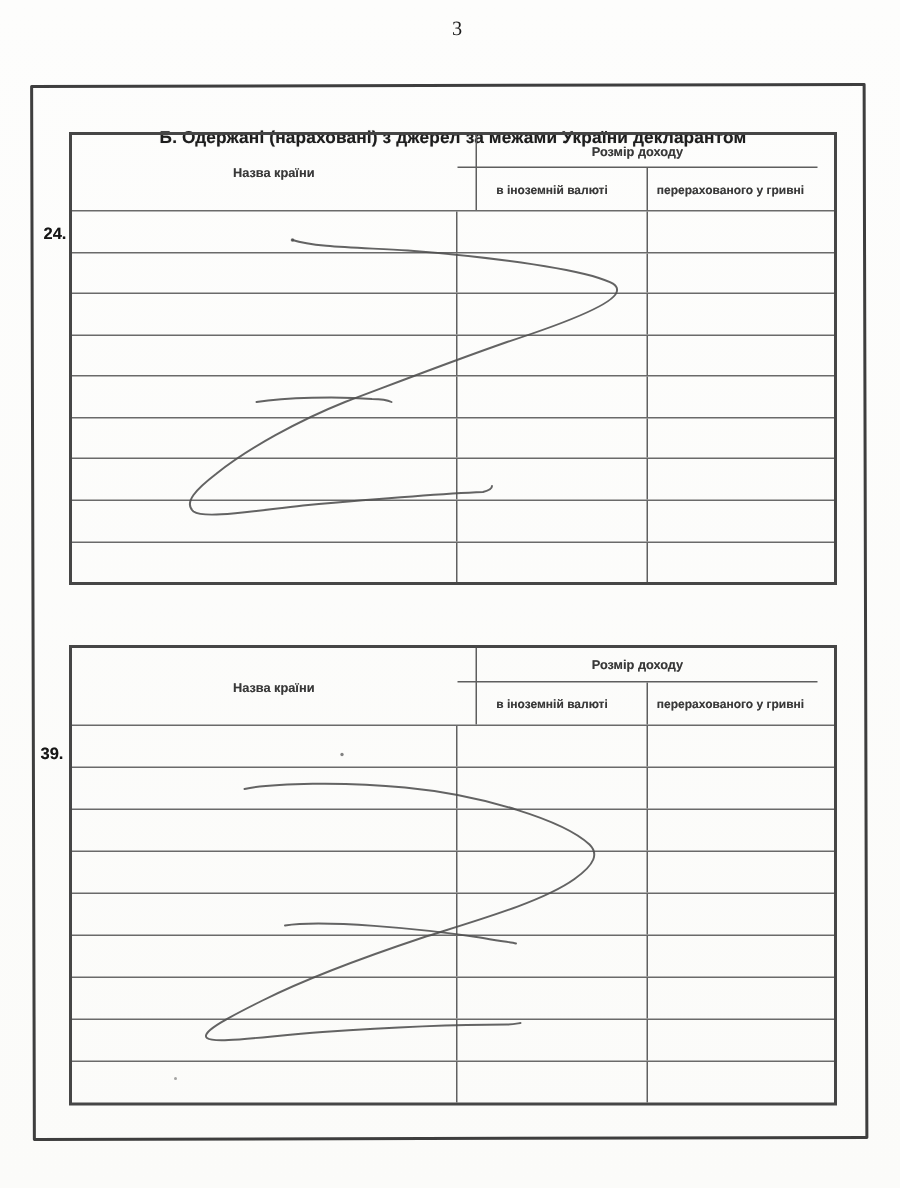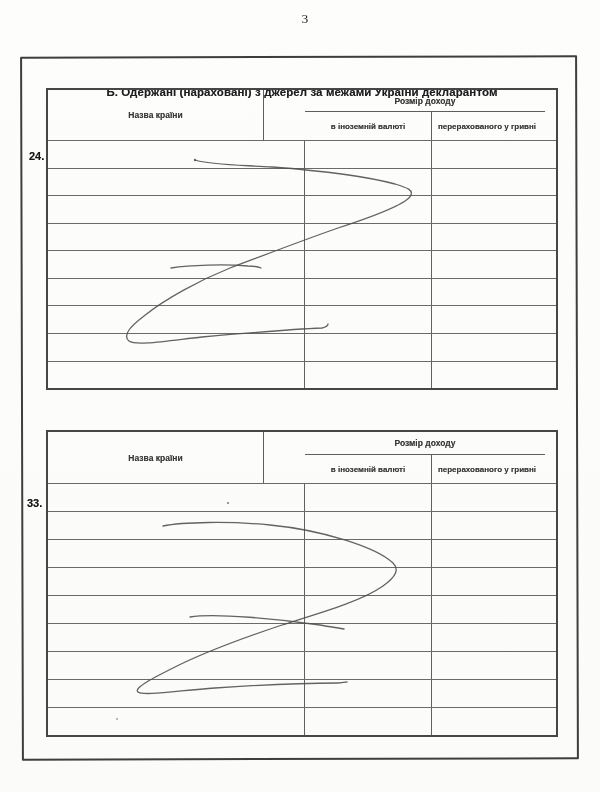--- a/index.html
+++ b/index.html
@@ -40,21 +40,21 @@
   .table-b { top:88px; height:302px; }
   .table-v { top:430px; height:307px; }
 
   .hdr-cell { display:flex; align-items:center; justify-content:center; box-sizing:border-box; }
   .hdr-label {
     font-size:8.5px; font-weight:700; color:#383838;
     text-shadow:0 0 0.4px rgba(60,60,60,0.5); white-space:nowrap;
   }
   .hdr-label.small { font-size:8px; }
 
-  .hdr-country { position:absolute; left:0; top:0; width:216px; height:50px; border-right:1px solid #5e5e5e; }
+  .hdr-country { position:absolute; left:0; top:0; width:270px; height:50px; border-right:1px solid #5e5e5e; }
   .hdr-income  { position:absolute; left:257px; top:0; right:11px; height:22px; border-bottom:1px solid #5e5e5e; }
   .hdr-sub1    { position:absolute; left:257px; top:22px; width:127px; height:28px; border-right:1px solid #5e5e5e; }
   .hdr-sub2    { position:absolute; left:384px; top:22px; right:14px; height:28px; }
 
   .table-v .hdr-country { height:51px; }
   .table-v .hdr-income  { height:23px; }
   .table-v .hdr-sub1, .table-v .hdr-sub2 { top:23px; }
 
   .tbody { position:absolute; left:0; right:0; bottom:0; display:flex; flex-direction:column; }
   .table-b .tbody { top:50px; }
@@ -138,21 +138,21 @@
           <div class="td c3"></div>
         </div>
       <div class="tr">
           <div class="td c1"></div>
           <div class="td c2"></div>
           <div class="td c3"></div>
         </div>
     </div>
   </div>
 
-  <div class="row-number rn-v">33.</div>
+  <div class="row-number rn-v">39.</div>
 
   <div class="form-table table-v">
     <div class="hdr-cell hdr-country">
       <span class="hdr-label">Назва країни</span>
     </div>
     <div class="hdr-cell hdr-income">
       <span class="hdr-label">Розмір доходу</span>
     </div>
     <div class="hdr-cell hdr-sub1">
       <span class="hdr-label small">в іноземній валюті</span>

